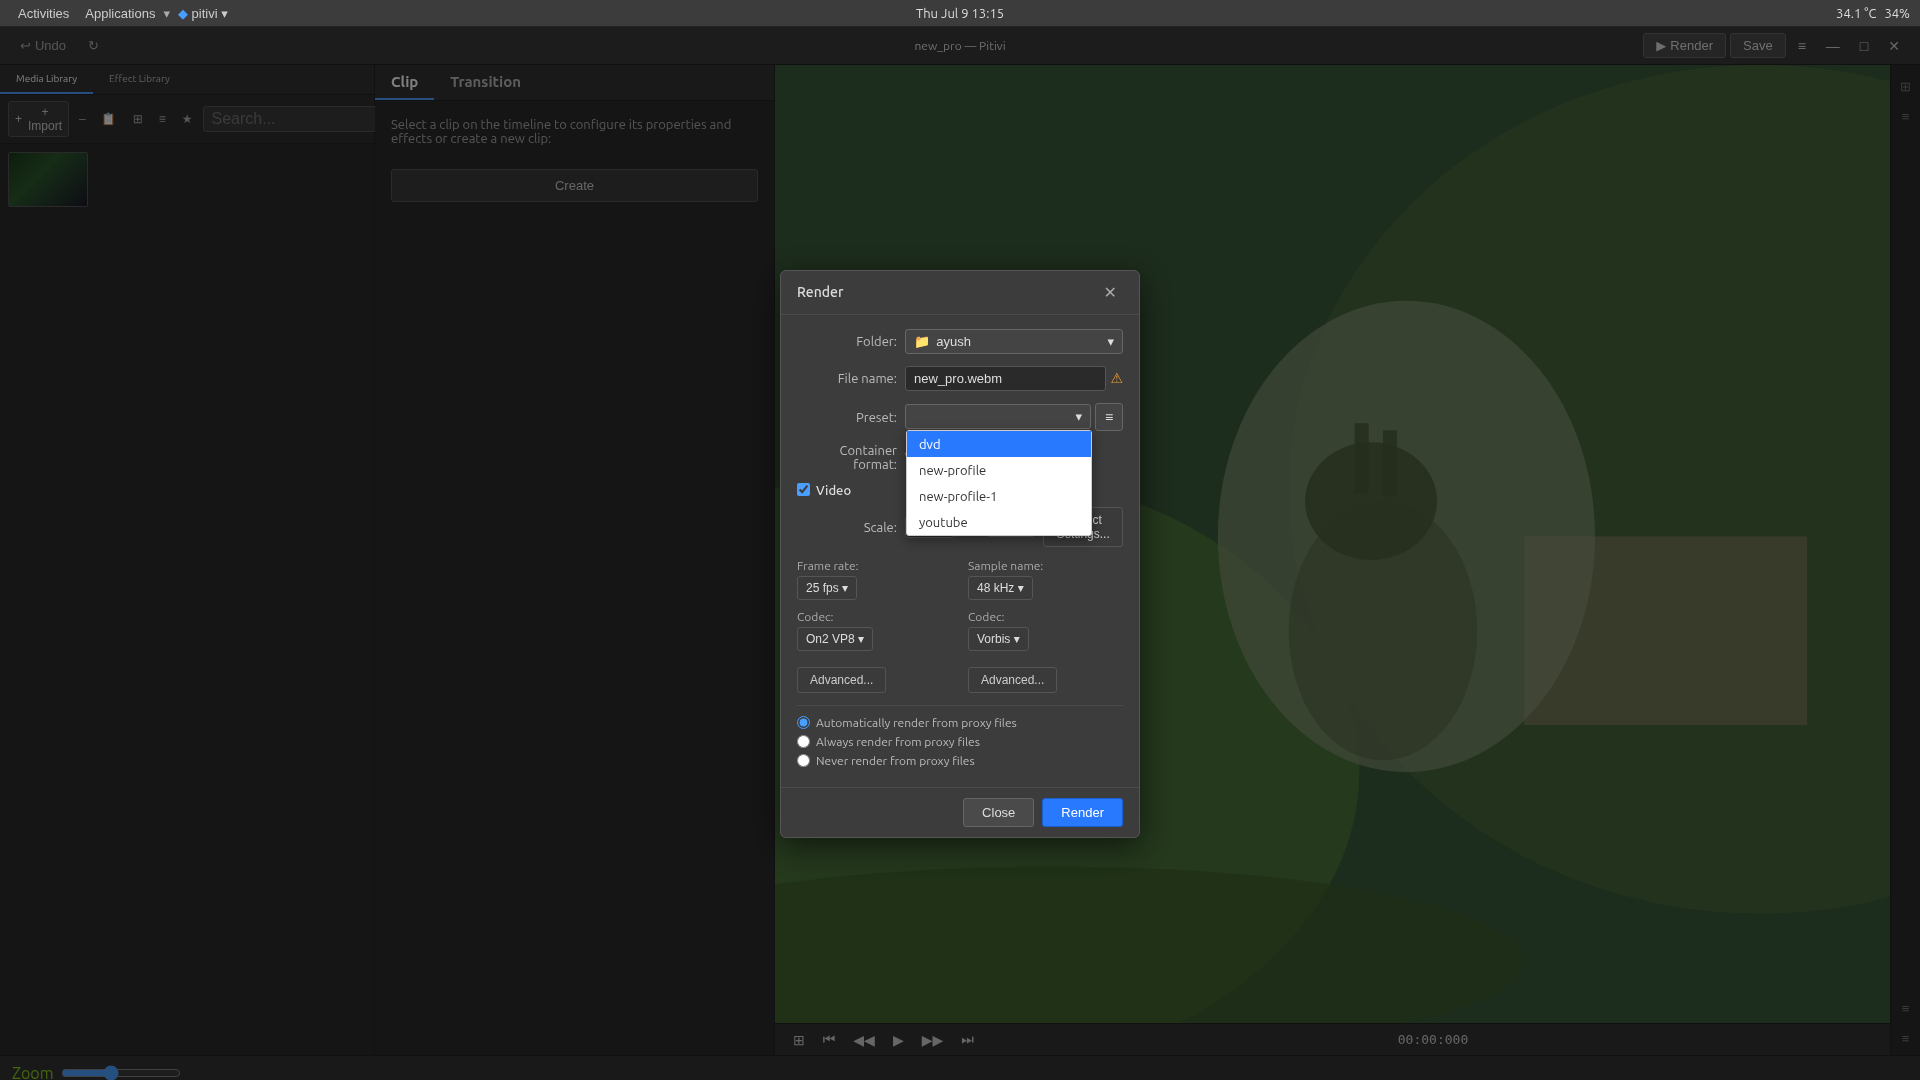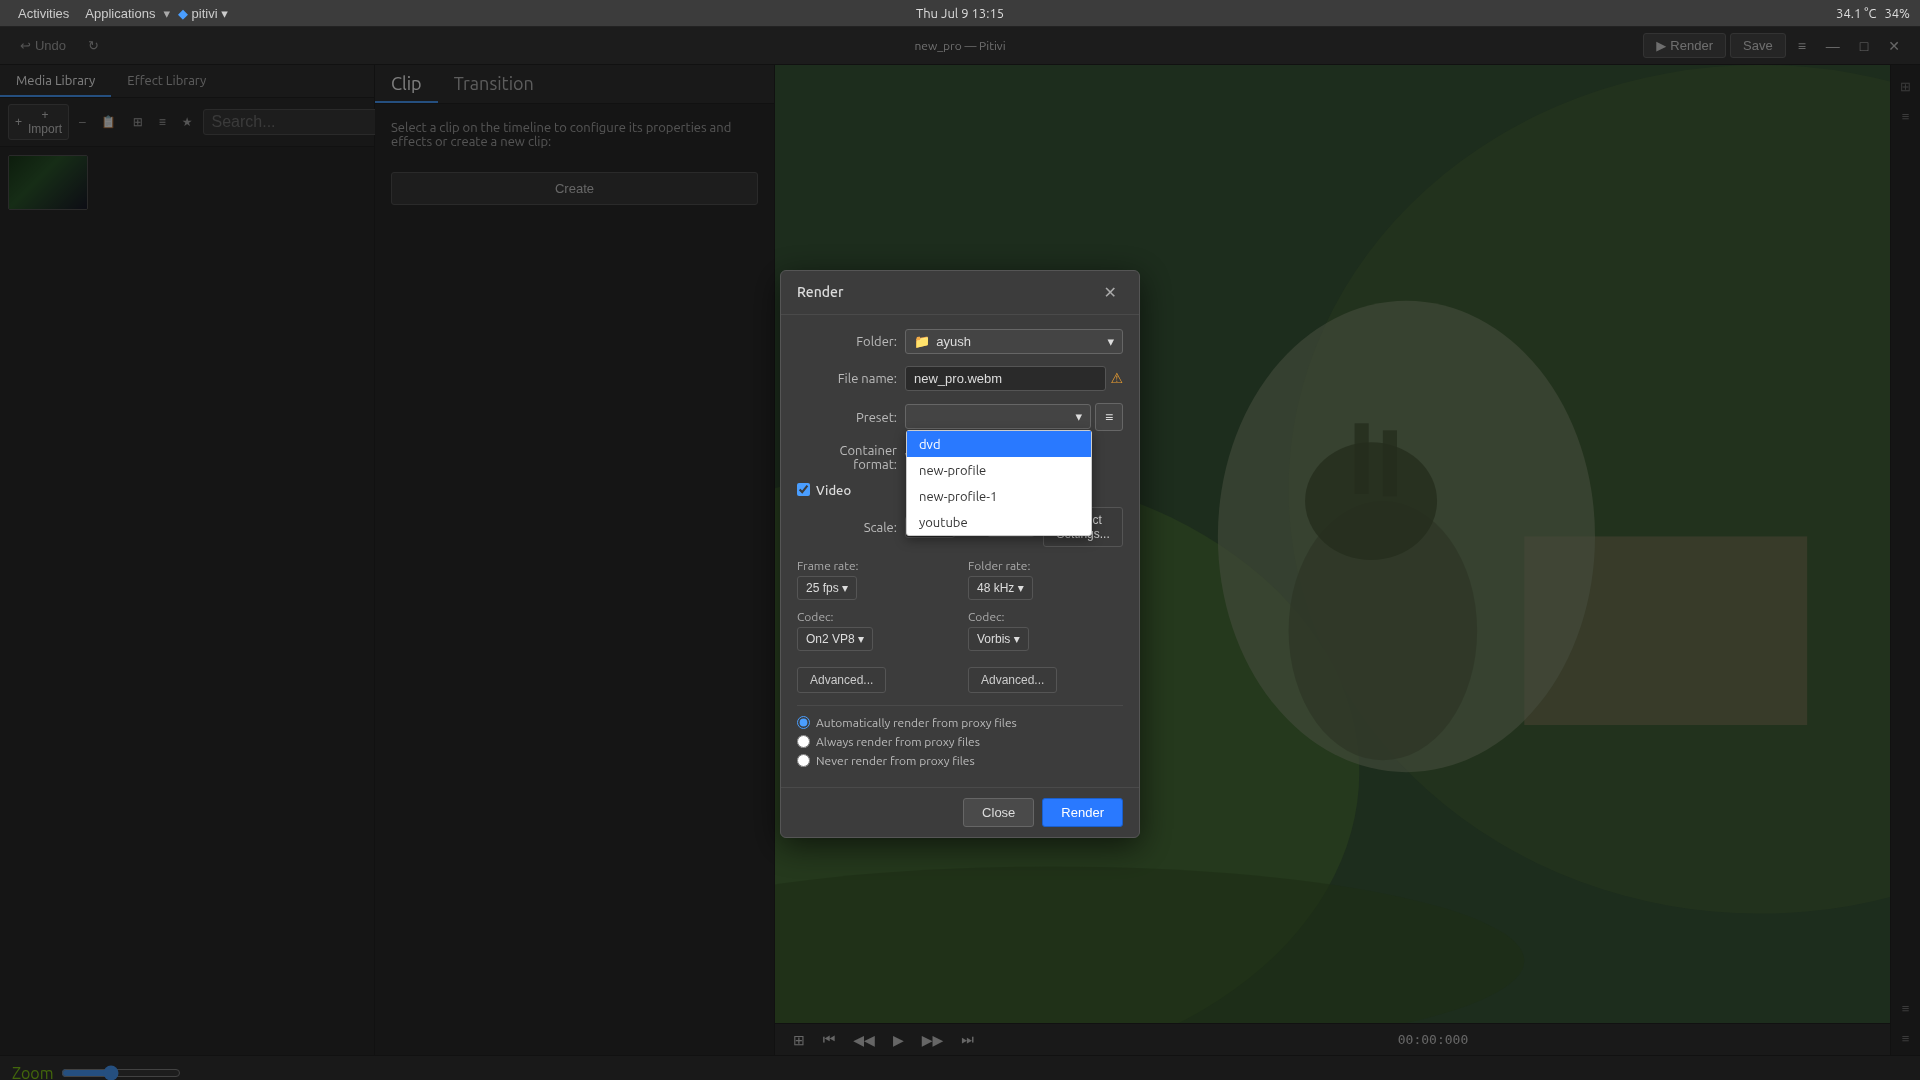--- a/index.html
+++ b/index.html
@@ -79,21 +79,21 @@
       flex-direction: column;
     }
     #panel-tabs {
       display: flex;
       background: #333;
       border-bottom: 1px solid #222;
     }
     .panel-tab {
       padding: 8px 16px;
       cursor: pointer;
-      font-size: 13px;
+      font-size: 10px;
       color: #bbb;
       border-bottom: 2px solid transparent;
     }
     .panel-tab.active {
       color: #fff;
       border-bottom: 2px solid #4a9eff;
     }
     #panel-toolbar {
       display: flex;
       align-items: center;
@@ -143,23 +143,24 @@
       flex-direction: column;
     }
     #clip-tabs {
       display: flex;
       background: #333;
       border-bottom: 1px solid #222;
     }
     .clip-tab {
       padding: 8px 16px;
       cursor: pointer;
-      font-size: 18px;
+      font-size: 15px;
       color: #bbb;
       border-bottom: 2px solid transparent;
+      font-weight: bold;
     }
     .clip-tab.active {
       color: #fff;
       border-bottom: 2px solid #4a9eff;
     }
     #clip-info {
       padding: 16px;
       color: #aaa;
       font-size: 13px;
     }
@@ -730,21 +731,21 @@
         <div class="col-half">
           <div class="sub-label">Frame rate:</div>
           <div style="display:flex;align-items:center;gap:4px;">
             <button class="fps-select">
               <span>25 fps</span>
               <span>▾</span>
             </button>
           </div>
         </div>
         <div class="col-half">
-          <div class="sub-label">Folder rate:</div>
+          <div class="sub-label">Sample name:</div>
           <div style="display:flex;align-items:center;gap:4px;">
             <button class="fps-select">
               <span>48 kHz</span>
               <span>▾</span>
             </button>
           </div>
         </div>
       </div>
 
       <div class="two-col" style="margin-bottom:10px;">

